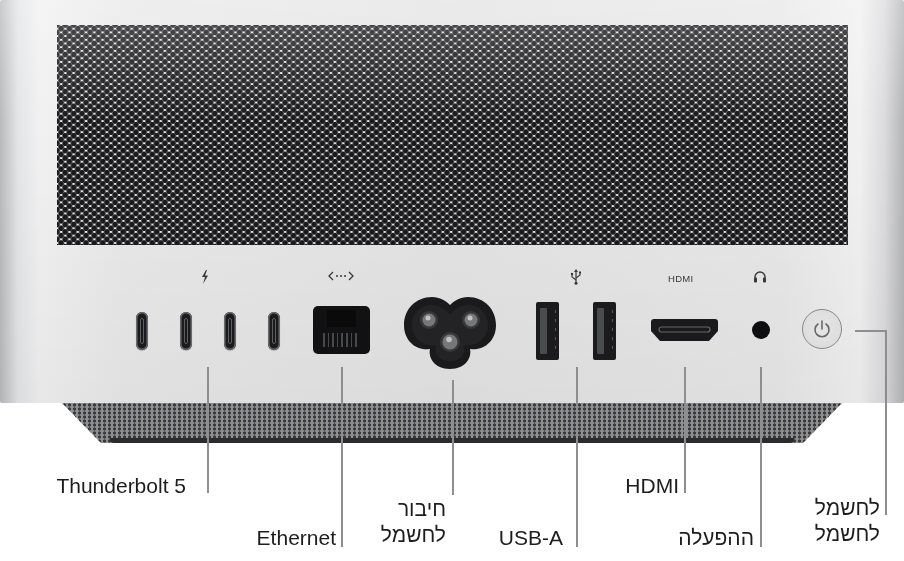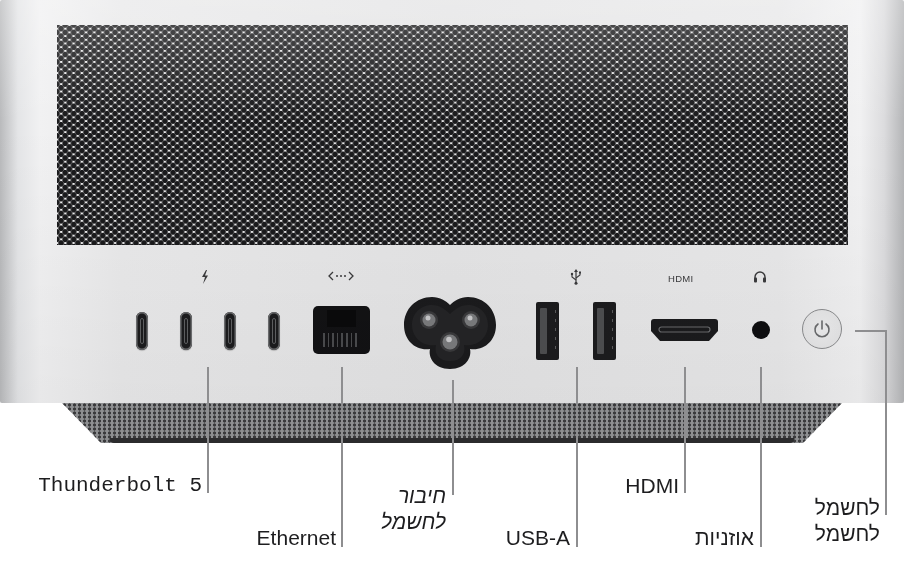--- a/index.html
+++ b/index.html
@@ -147,25 +147,25 @@
 
 <div class="leader" style="left:207px; top:367px; height:126px;"></div>
 <div class="leader" style="left:341px; top:367px; height:180px;"></div>
 <div class="leader" style="left:452px; top:380px; height:115px;"></div>
 <div class="leader" style="left:576px; top:367px; height:180px;"></div>
 <div class="leader" style="left:684px; top:367px; height:126px;"></div>
 <div class="leader" style="left:760px; top:367px; height:180px;"></div>
 <div class="leader-h" style="left:855px; top:330px; width:32px;"></div>
 <div class="leader" style="left:885px; top:330px; height:185px;"></div>
 
-<div class="callout" style="right:702px; top:473px; text-align:right;font-family:Liberation Mono, monospace;">Thunderbolt 5</div>
+<div class="callout" style="right:718px; top:473px; text-align:right;">Thunderbolt 5</div>
 <div class="callout" style="right:568px; top:525px; text-align:center;">Ethernet</div>
-<div class="callout rtl" style="right:458px; top:483px;font-style:italic;">
+<div class="callout rtl" style="right:458px; top:496px;">
   <div>חיבור</div>
   <div>לחשמל</div>
 </div>
-<div class="callout" style="right:334px; top:525px; text-align:right;">USB-A</div>
+<div class="callout" style="right:341px; top:525px; text-align:right;">USB-A</div>
 <div class="callout" style="right:225px; top:473px; text-align:right;">HDMI</div>
-<div class="callout rtl" style="right:150px; top:525px;">אוזניות</div>
+<div class="callout rtl" style="right:150px; top:525px;">ההפעלה</div>
 <div class="callout rtl" style="right:24px; top:495px;">
   <div>לחשמל</div>
   <div>לחשמל</div>
 </div>
 
 </body></html>

